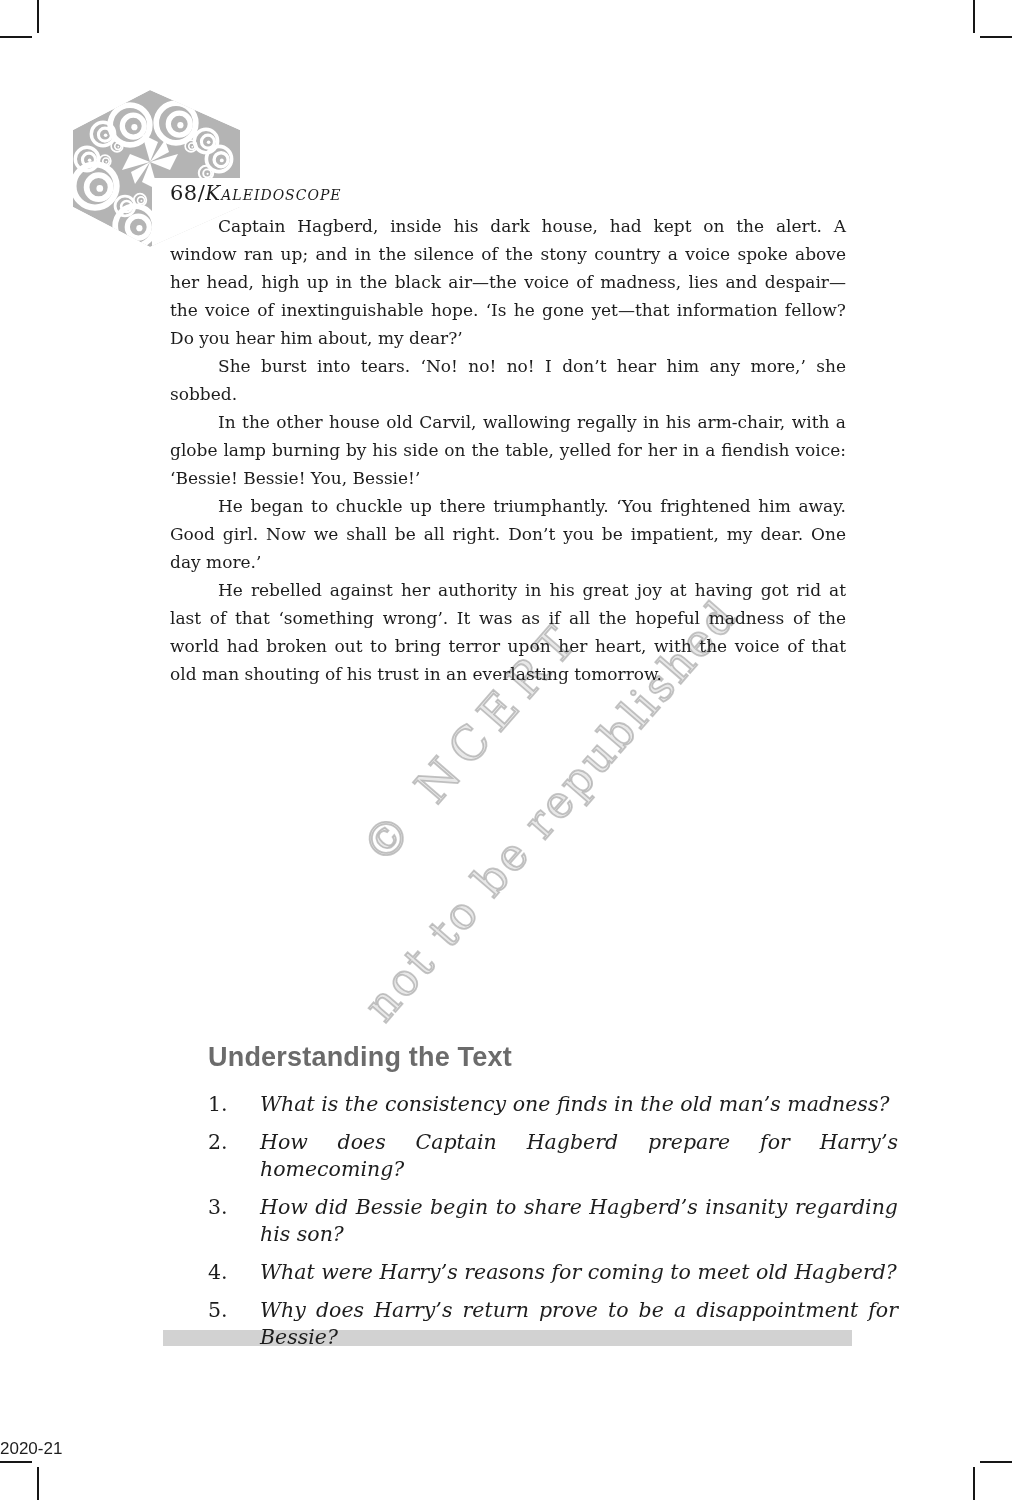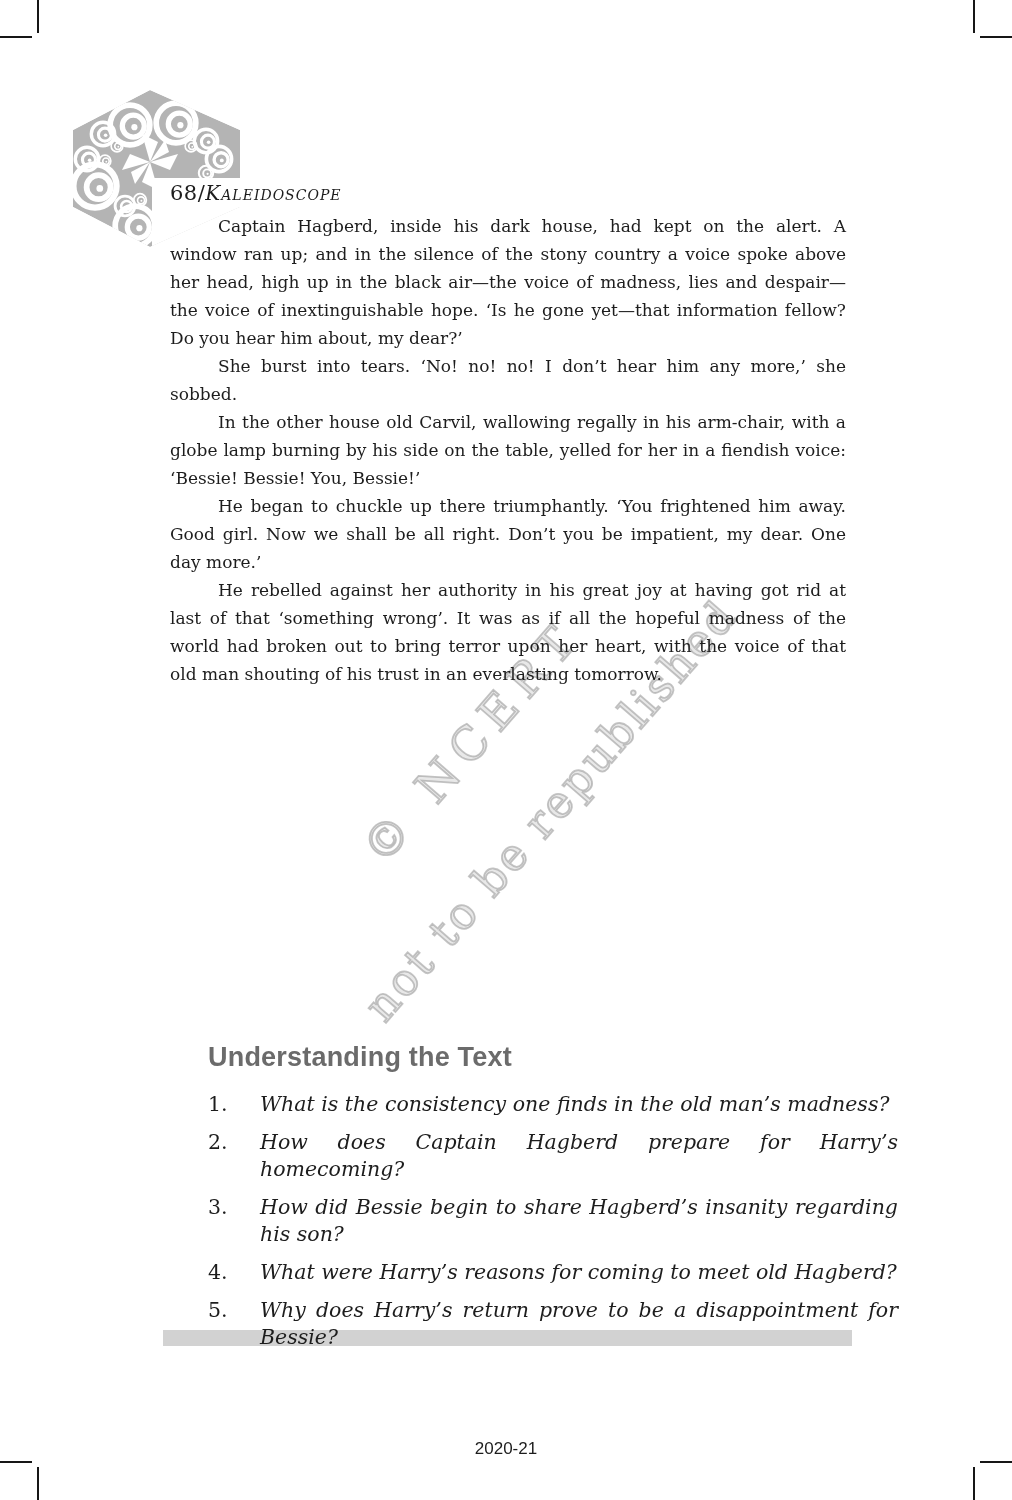--- a/index.html
+++ b/index.html
@@ -55,21 +55,21 @@
     letter-spacing:.2px;margin:0 0 18px 0;
   }
   .q-list{margin:0;padding:0;list-style:none;}
   .q-item{display:flex;font-size:20.5px;line-height:27px;margin-bottom:11px;}
   .q-num{flex:0 0 52px;}
   .q-text{flex:1;text-align:justify;font-style:italic;}
 
   
   .bottom-bar{position:absolute;left:163px;top:1330px;width:689px;height:16px;background:#d2d2d2;}
   .page-footer{
-    position:absolute;left:0;top:1439px;width:100%;text-align:center;
+    position:absolute;left:0;top:1439px;width:100%;text-align:left;
     font-family:"Liberation Sans", sans-serif;font-size:17px;color:#1d1d1d;
   }
 </style>
 </head>
 <body>
 
 <div class="page">
 
   <div class="crop v" style="left:37px;top:0;"></div>
   <div class="crop h" style="left:0;top:36px;"></div>

